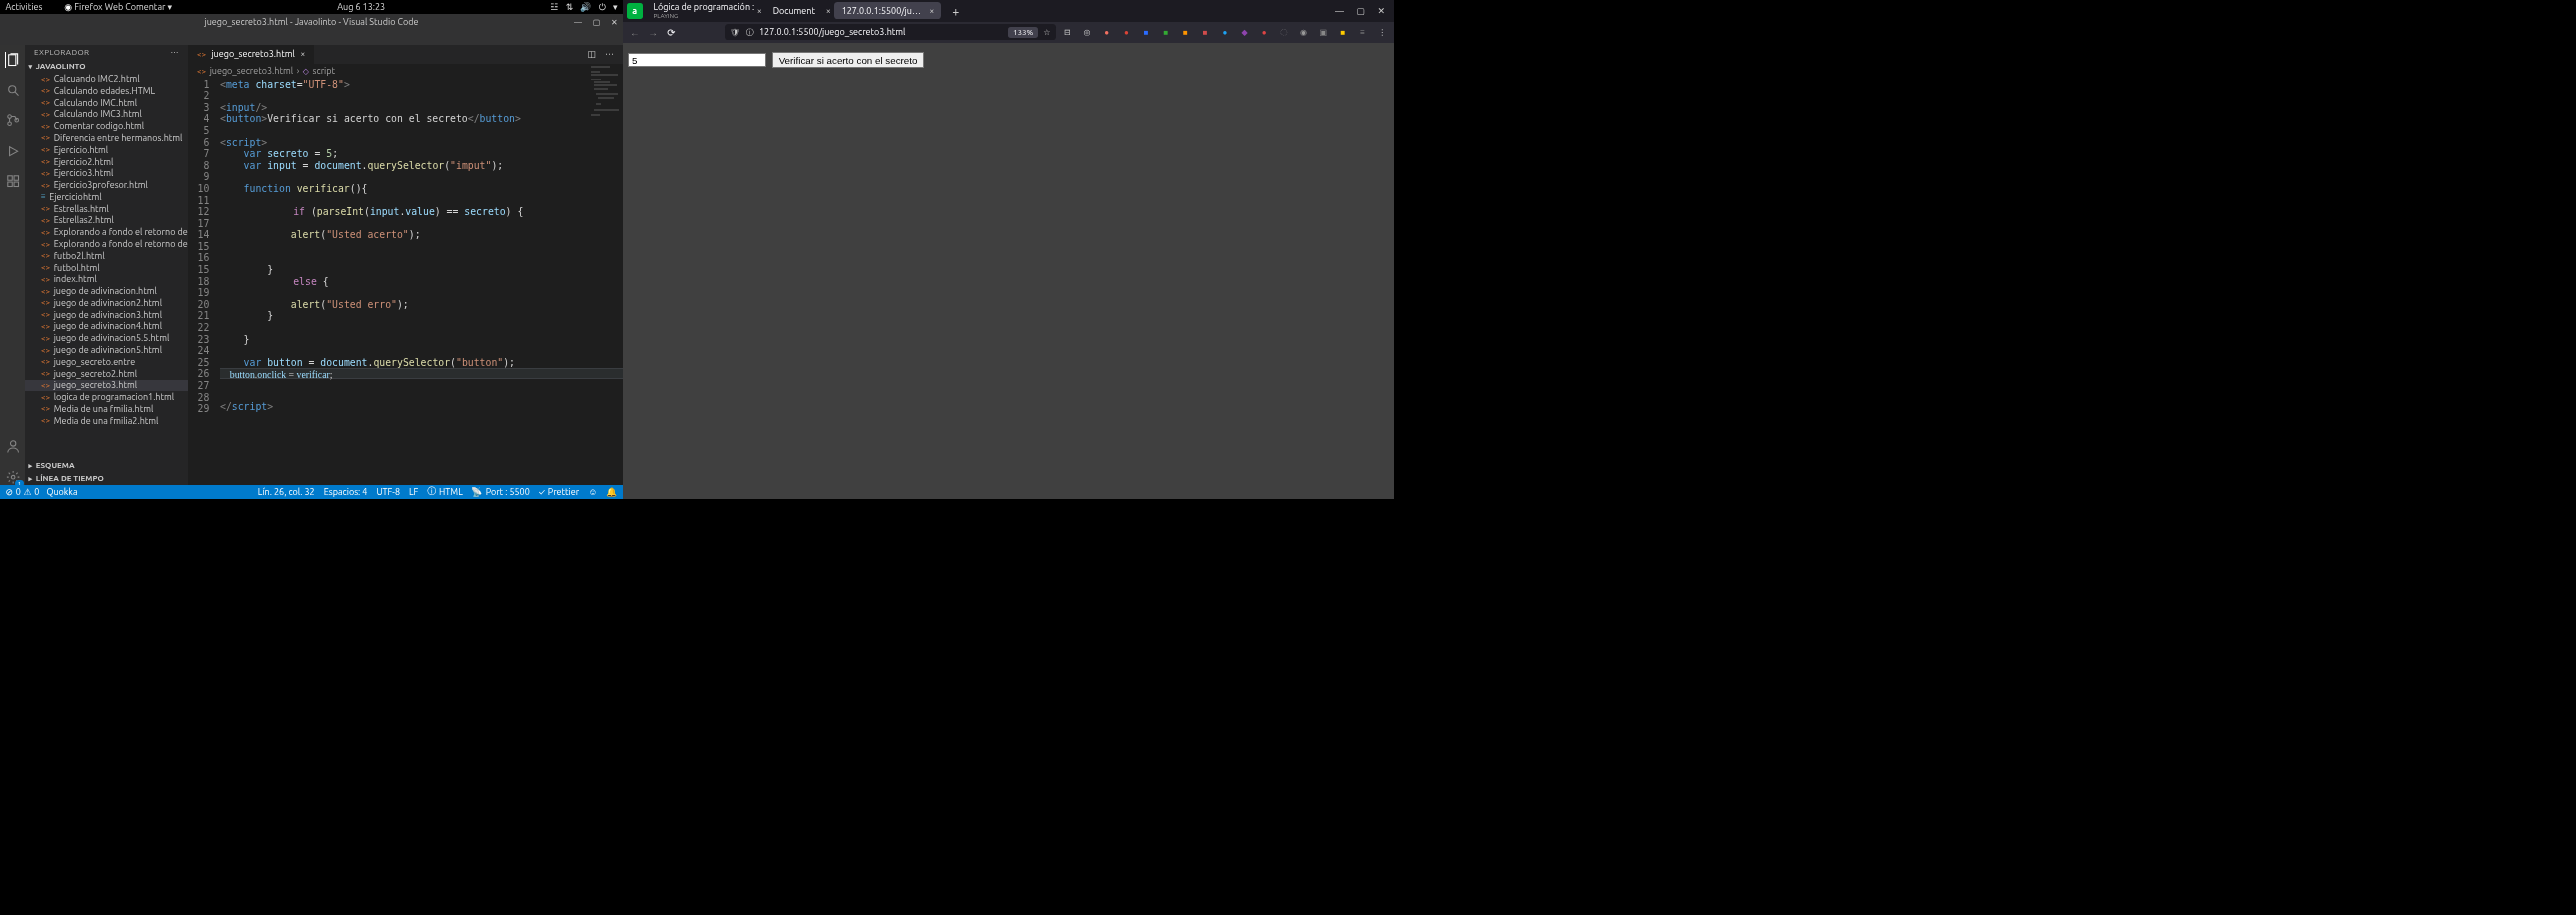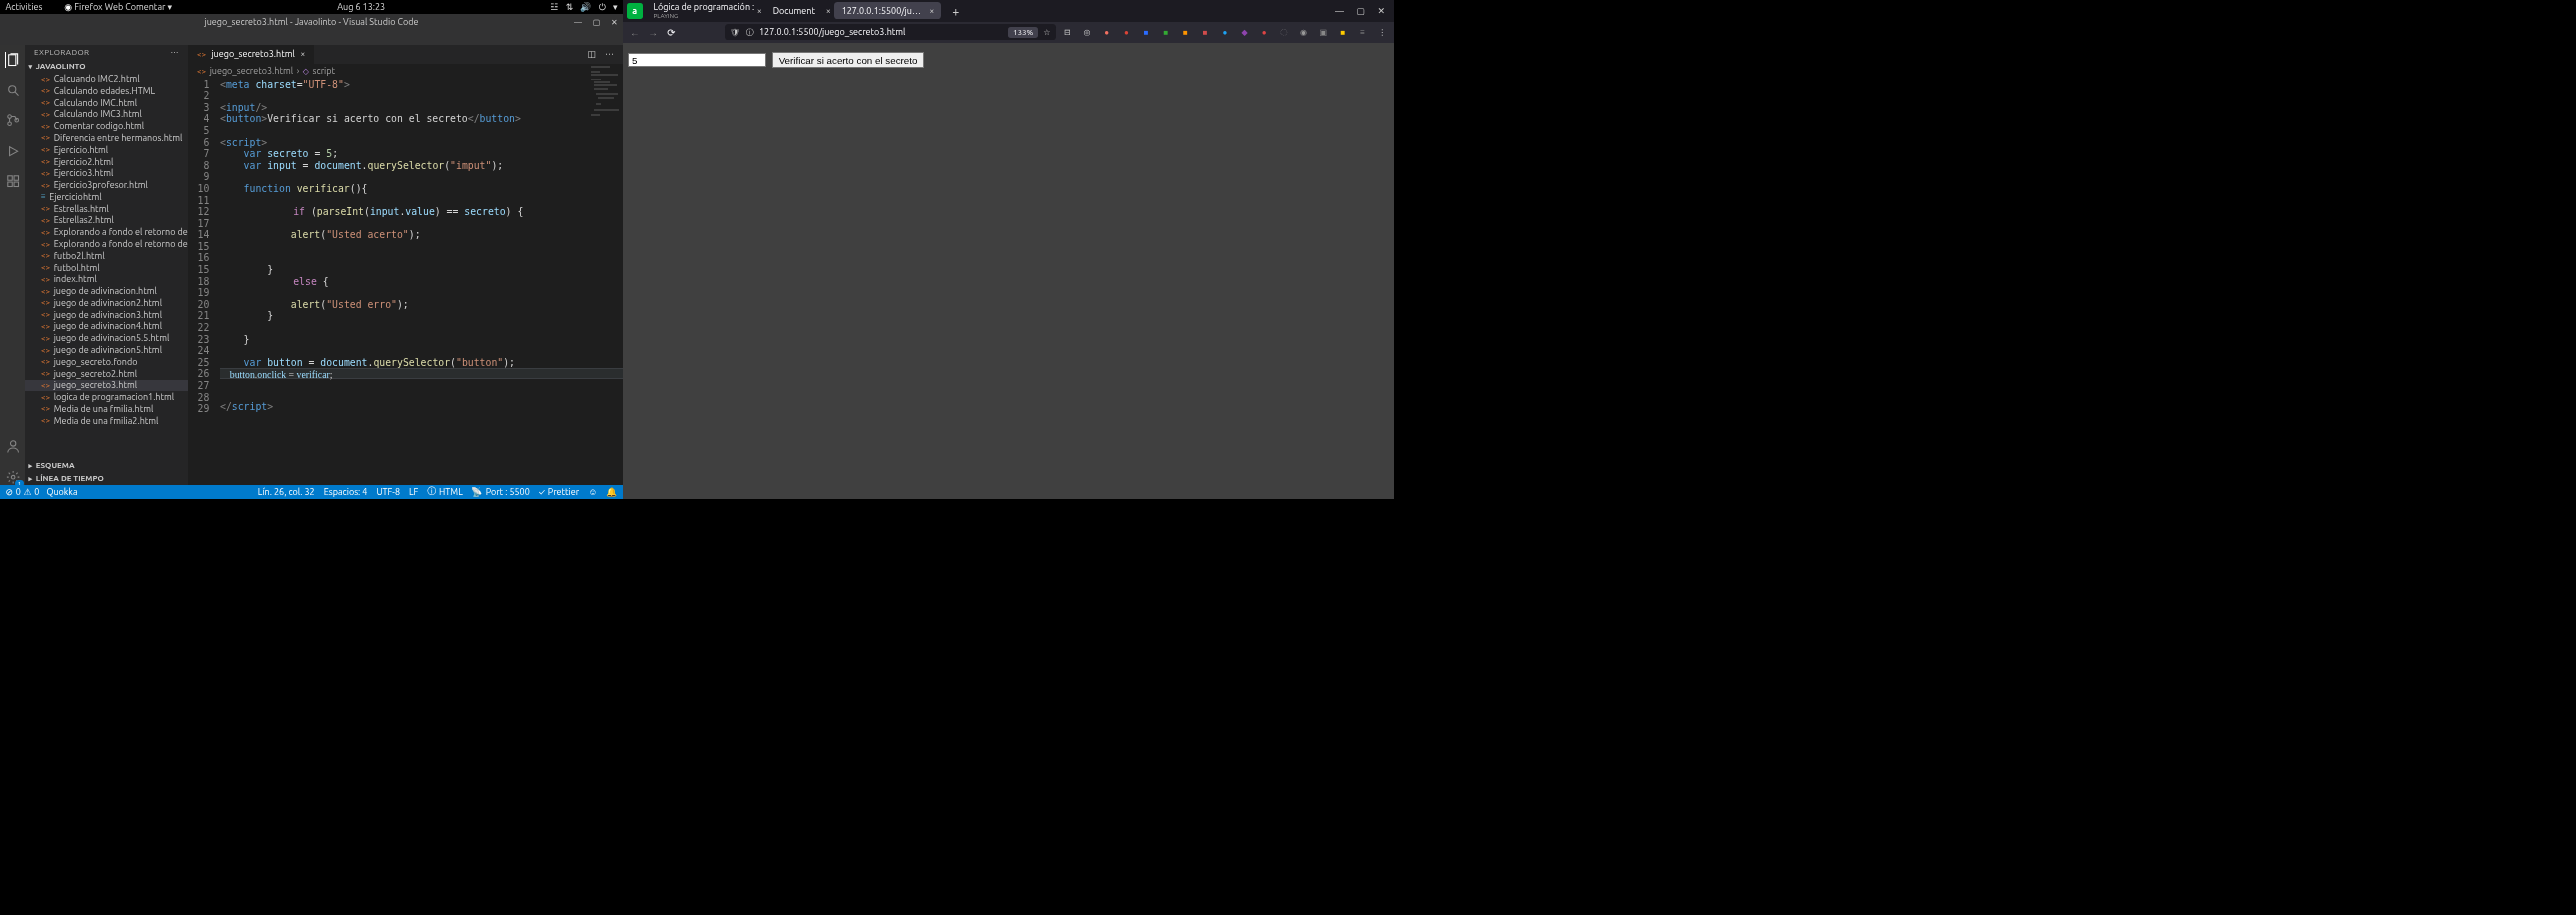--- a/index.html
+++ b/index.html
@@ -310,21 +310,21 @@
           <div class="file-item">
             <span class="fico">&lt;&gt;</span>
             <span>juego de adivinacion5.5.html</span>
           </div>
           <div class="file-item">
             <span class="fico">&lt;&gt;</span>
             <span>juego de adivinacion5.html</span>
           </div>
           <div class="file-item">
             <span class="fico">&lt;&gt;</span>
-            <span>juego_secreto.fondo</span>
+            <span>juego_secreto.entre</span>
           </div>
           <div class="file-item">
             <span class="fico">&lt;&gt;</span>
             <span>juego_secreto2.html</span>
           </div>
           <div class="file-item selected">
             <span class="fico">&lt;&gt;</span>
             <span>juego_secreto3.html</span>
           </div>
           <div class="file-item">

